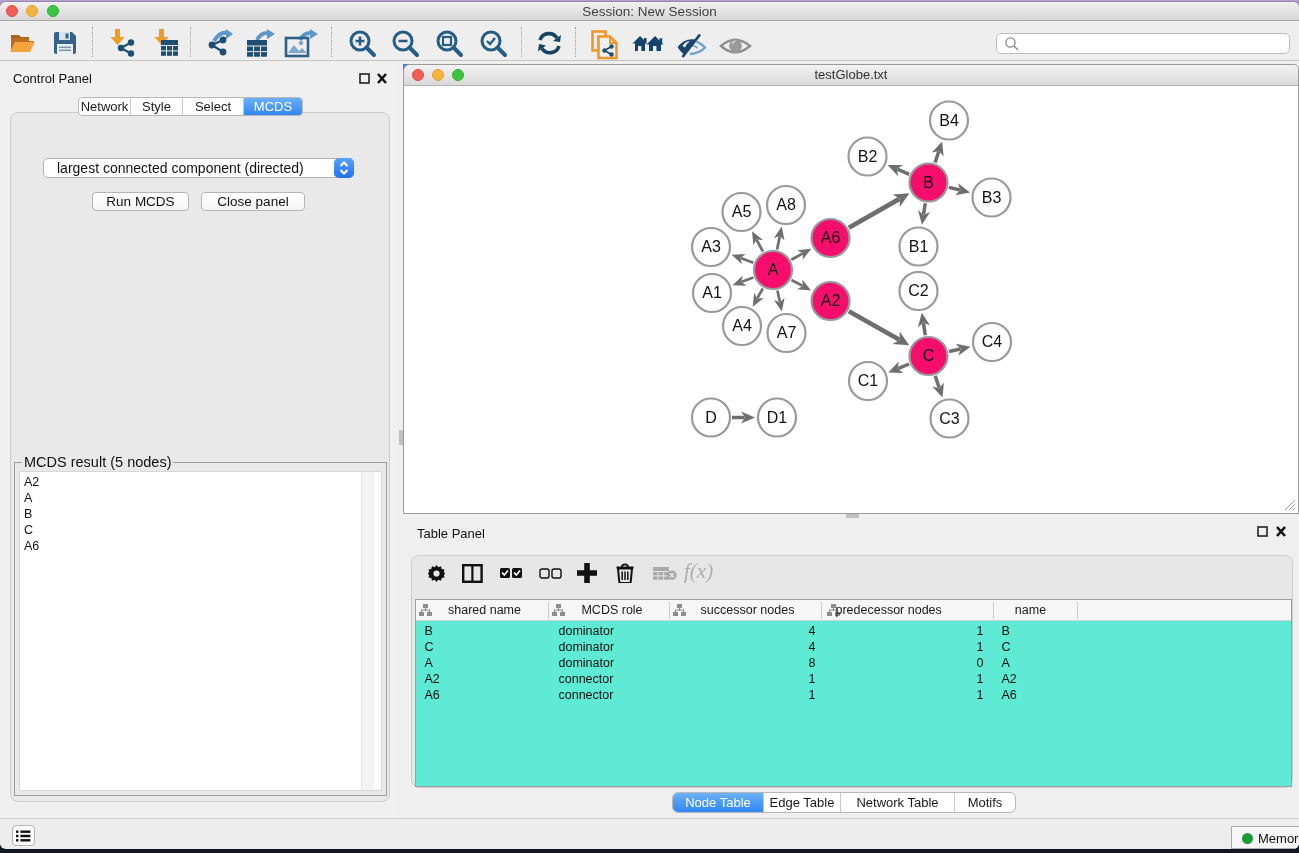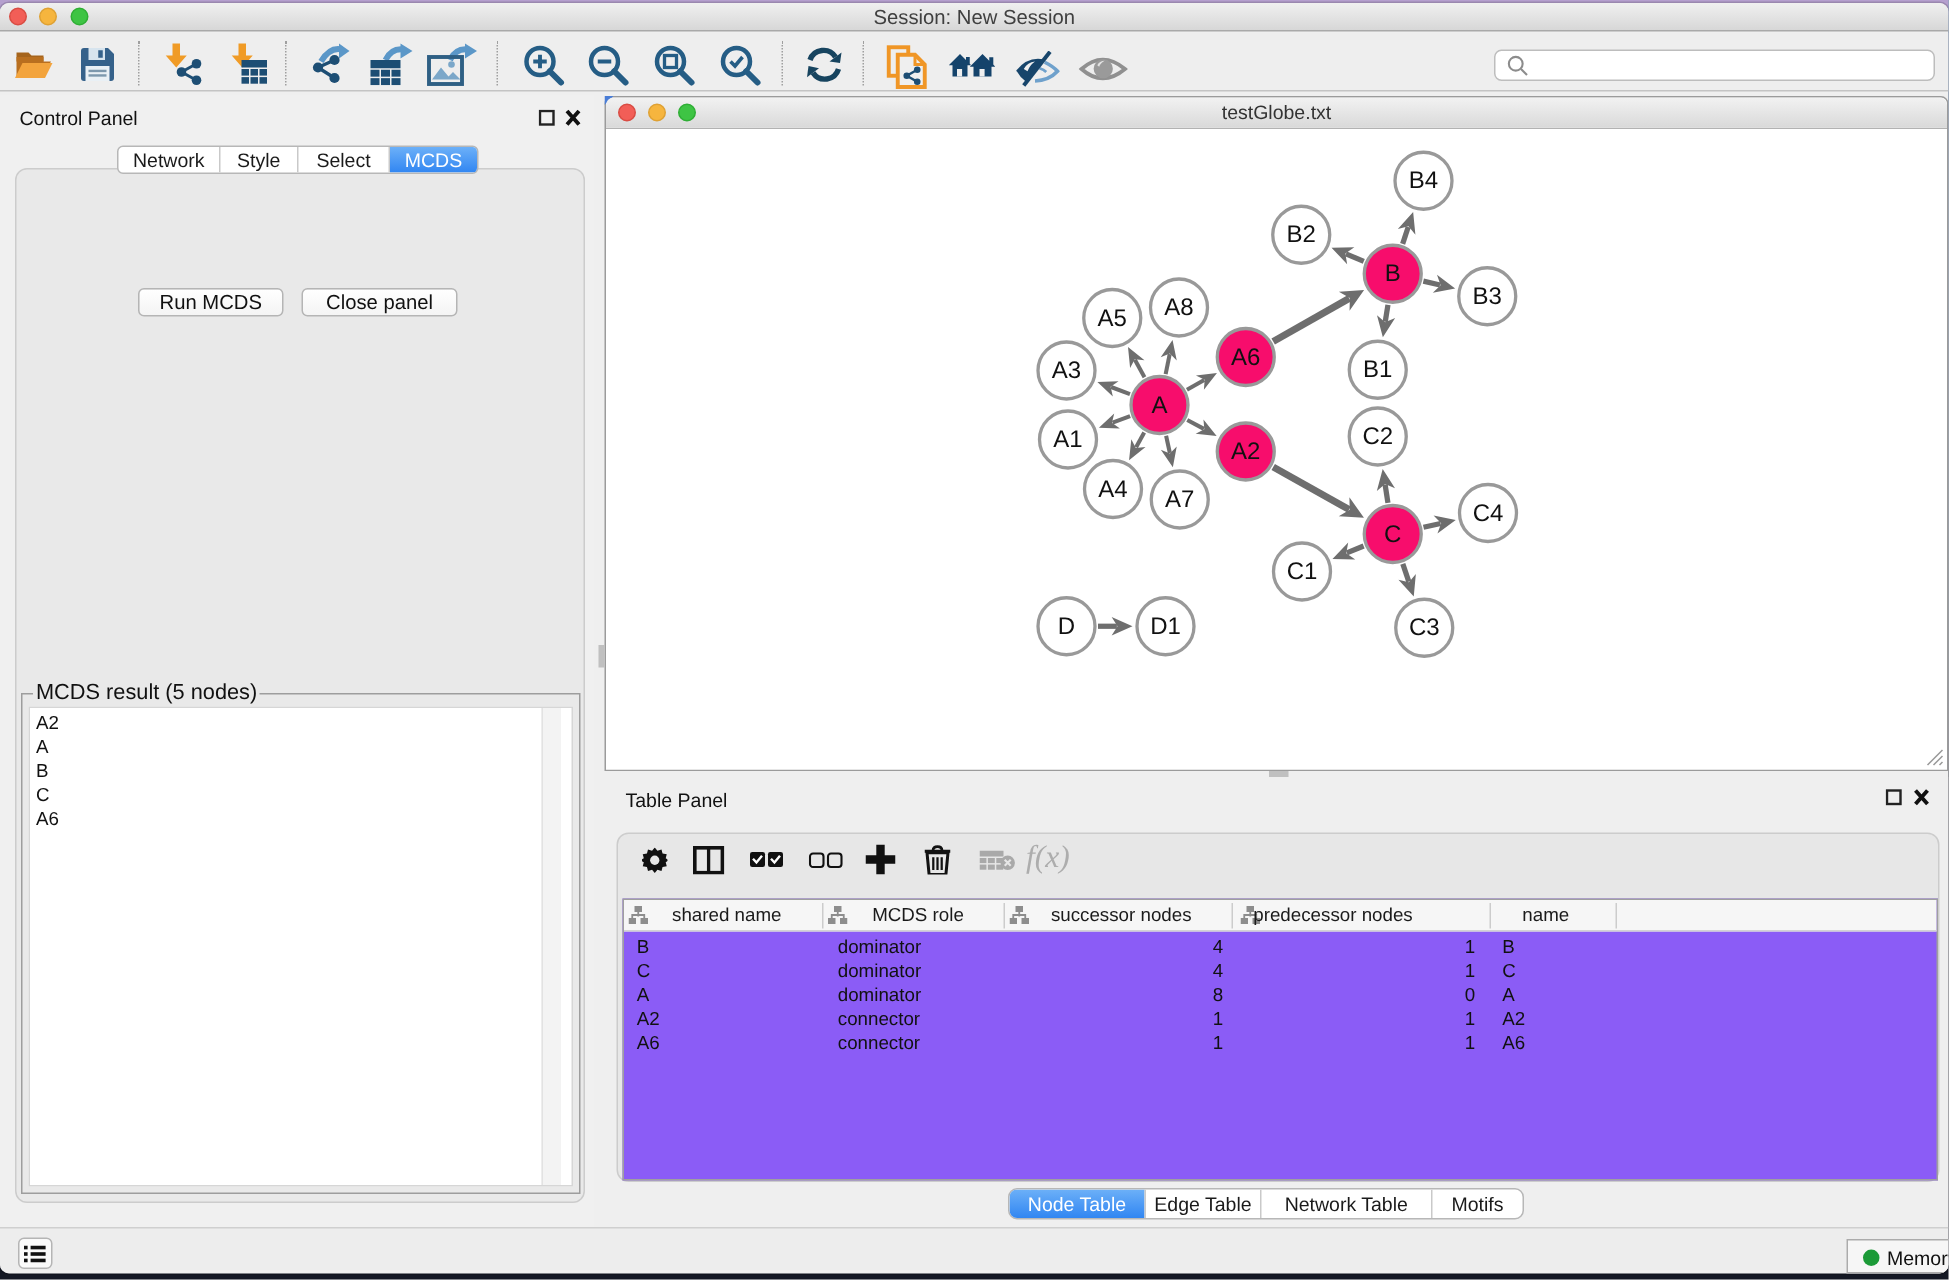--- a/index.html
+++ b/index.html
@@ -44,21 +44,21 @@
 #gtitle { position:absolute; top:0; left:0; right:0; height:21px; box-sizing:border-box; background:linear-gradient(#f2f2f2,#d9d9d9); border-bottom:1px solid #b2b2b2; border-radius:5px 5px 0 0; }
 #gtitle .t1 { top:3.5px; left:8px; background:#f25e57; border:0.5px solid #d94c43; }
 #gtitle .t2 { top:3.5px; left:28px; background:#f6b53e; border:0.5px solid #dfa133; }
 #gtitle .t3 { top:3.5px; left:48px; background:#3ec444; border:0.5px solid #2fae35; }
 #gtitleText { position:absolute; top:2px; width:100%; text-align:center; font-size:13px; color:#333; }
 #gcanvas { position:absolute; top:21px; left:0; width:894px; height:427px; background:#fff; overflow:hidden; }
 
 #tpanel { position:absolute; left:396px; top:516px; width:903px; height:300px; background:#efefef; }
 #tpTitle { position:absolute; left:21px; top:8px; font-size:13px; color:#111; }
 #tpInner { position:absolute; left:15px; top:37px; width:882px; height:233px; background:#e7e7e7; border:1px solid #cccccc; border-radius:8px; }
-#ttable { position:absolute; left:2.5px; top:43px; width:877px; height:188px; background:#8b5cf6; border:1px solid #9f9f9f; }
+#ttable { position:absolute; left:2.5px; top:43px; width:877px; height:188px; background:#5eead4; border:1px solid #9f9f9f; }
 #thead { position:absolute; top:0; left:0; right:0; height:21px; background:#f6f6f6; border-bottom:1px solid #d2d2d2; font-size:12.5px; color:#1a1a1a; }
 .hsep { position:absolute; top:2px; height:17px; border-left:1px solid #cccccc; }
 #tbody { position:absolute; top:22px; left:0; right:0; font-size:12.5px; color:#111; }
 .trow { position:absolute; height:16px; left:0; right:0; }
 .trow span { position:absolute; }
 #btabs { left:276px; top:274px; height:21px; border-radius:6px; }
 #btabs .seg { font-size:13px; }
 
 #statusbar { position:absolute; left:0; top:816px; width:1299px; height:29px; background:#ededed; border-top:1px solid #cfcfcf; }
 #listbtn { position:absolute; left:12px; top:6px; width:23px; height:21px; background:#fafafa; border:1px solid #b5b5b5; border-radius:4px; }
@@ -207,24 +207,31 @@
 </div>
 
 <div id="cpanel">
   <div id="cpTitle">Control Panel</div>
   <svg style="position:absolute;left:359px;top:10px" width="30" height="12">
     <rect x="1" y="1" width="9" height="9" fill="none" stroke="#222" stroke-width="1.6"></rect>
     <path d="M19 1 L27 10 M27 1 L19 10" stroke="#111" stroke-width="2.6"></path>
   </svg>
   <div id="cpInner"></div>
   <div class="tabgrp" id="cpTabs">
-    <div class="seg" style="width:68px">Network</div>
+    <div class="seg" style="width:52px">Network</div>
     <div class="seg" style="width:52px">Style</div>
     <div class="seg" style="width:61px">Select</div>
     <div class="seg sel" style="width:58px">MCDS</div>
+  </div>
+  <div id="dropdown">largest connected component (directed)
+    <div id="ddcap">
+          <svg width="20" height="20">
+            <path d="M6.5 8 L10 4.5 L13.5 8 M6.5 12 L10 15.5 L13.5 12" stroke="#fff" stroke-width="2" fill="none"></path>
+          </svg>
+        </div>
   </div>
   <div class="btn" id="runbtn">Run MCDS</div>
   <div class="btn" id="closebtn">Close panel</div>
   <div id="fieldset">
     <div id="fslegend">MCDS result (5 nodes)</div>
     <div id="fslist">A2<br>A<br>B<br>C<br>A6<div id="fsscroll"></div></div>
   </div>
 </div>
 
 <div id="gwin">

